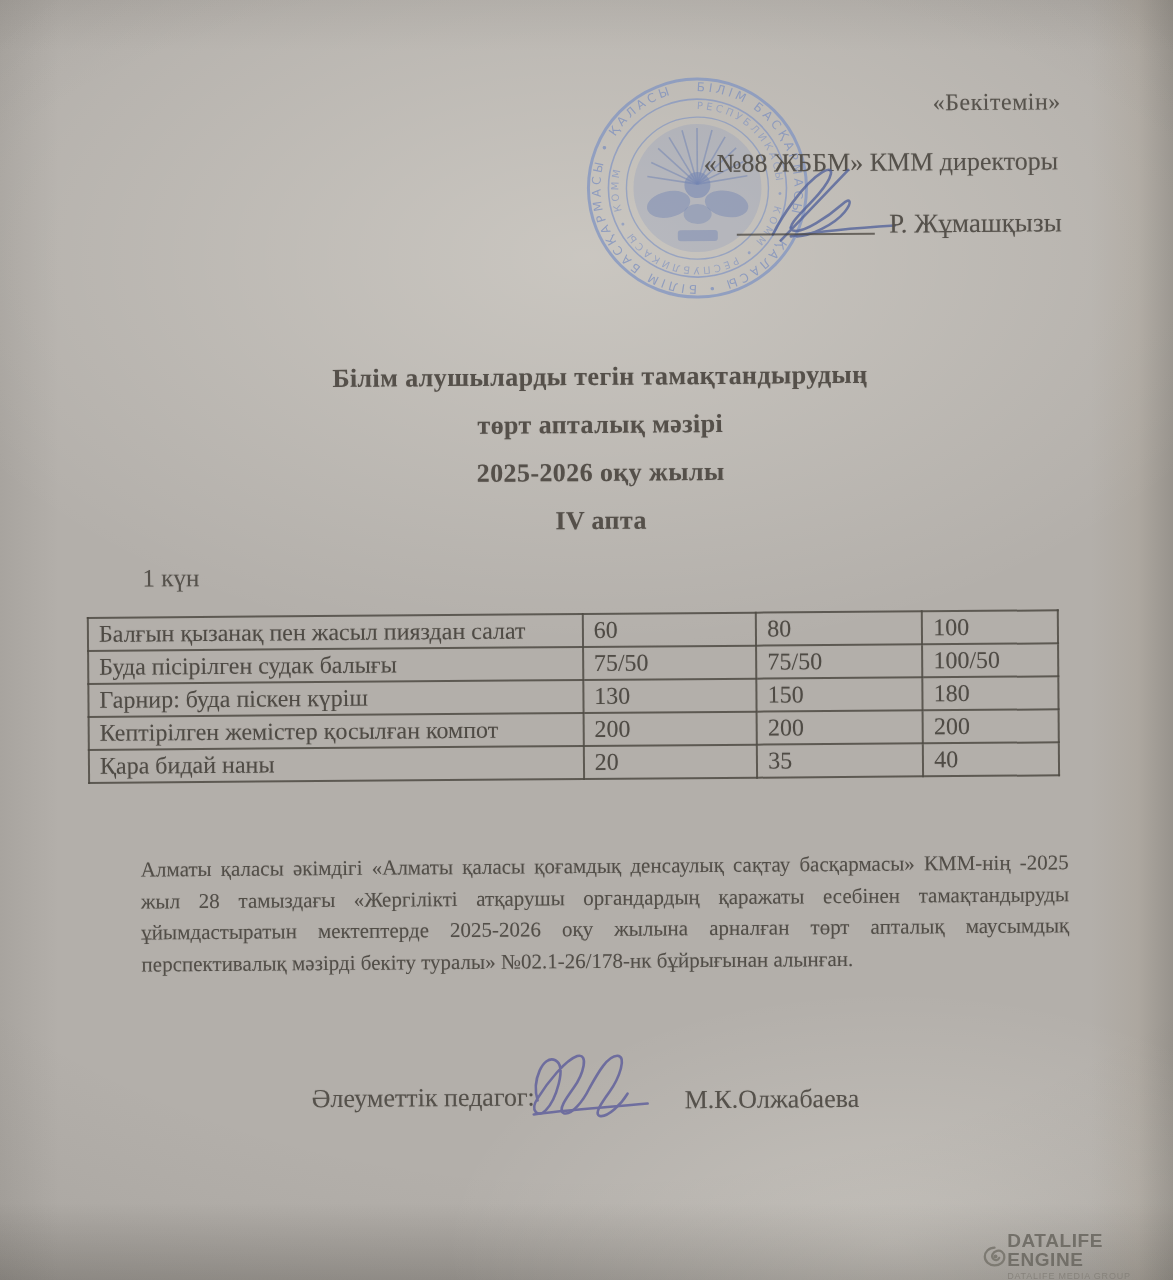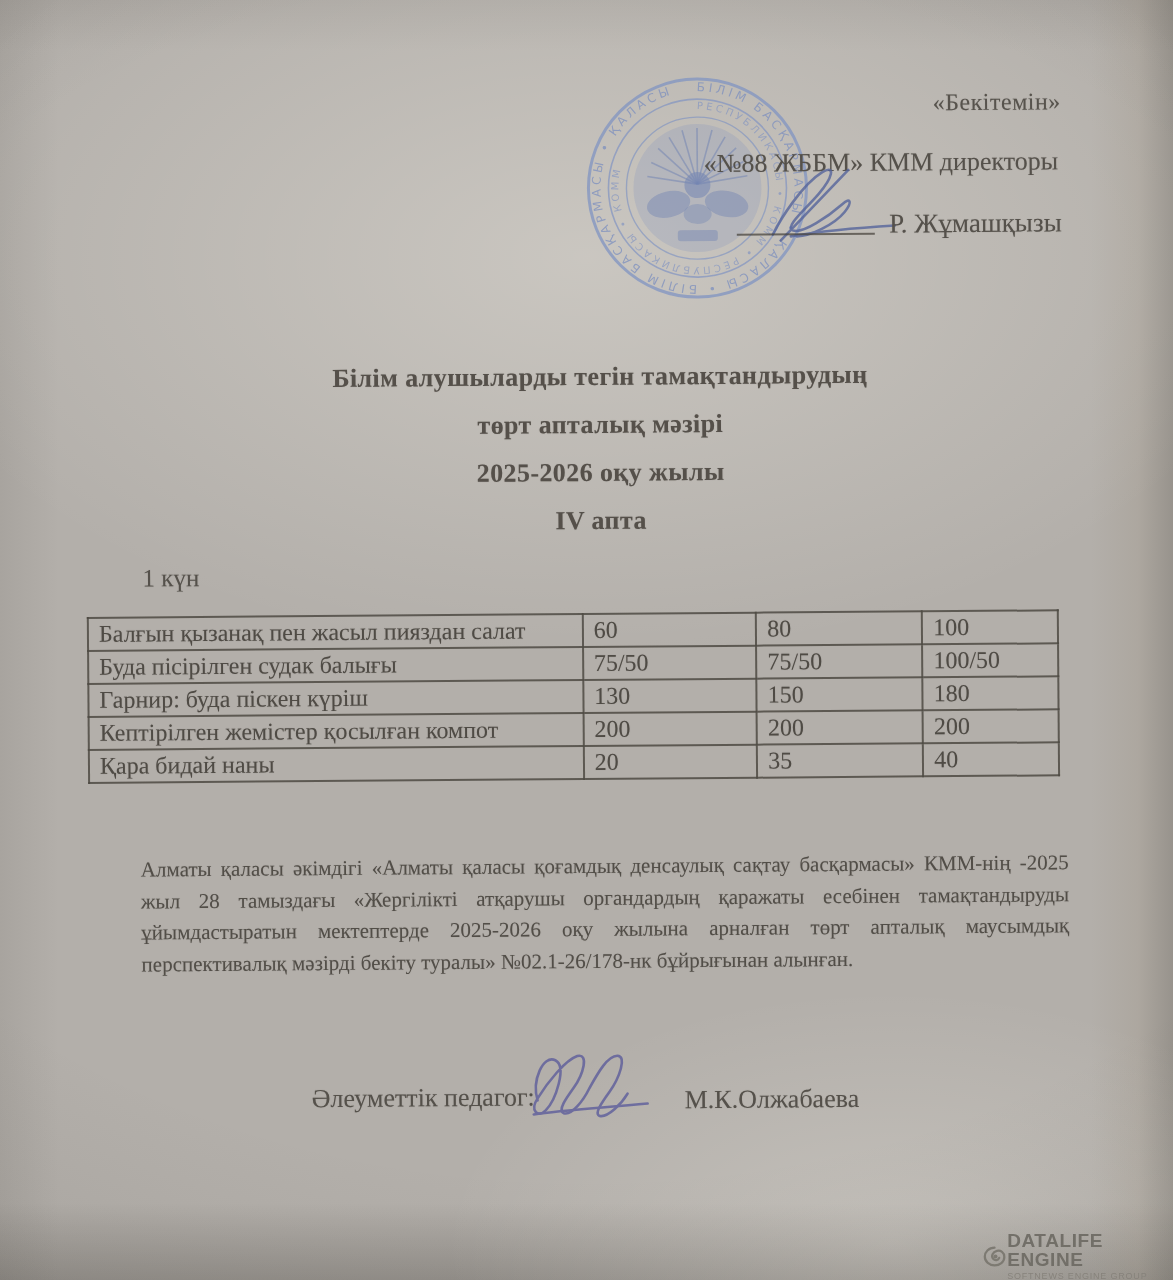--- a/index.html
+++ b/index.html
@@ -207,15 +207,15 @@
 
 <div class="watermark">
   <svg width="27" height="27" viewBox="0 0 27 27">
     <g fill="none" stroke="#7a776f" stroke-width="2.4" stroke-linecap="round">
       <path d="M13.5,4 C7,4 3,9 3,13.5 C3,19 8,23 13.5,23 C19,23 24,19.5 24,14 C24,9 20,6.5 16,7.5 C11.5,8.6 9.5,13 12,16 C14,18.3 17.5,17.5 18.5,15"></path>
       <circle cx="14.5" cy="13.5" r="2.2" fill="#7a776f" stroke="none"></circle>
     </g>
   </svg>
   <div class="wm-text">
     <span class="wm-title">DATALIFE ENGINE</span>
-    <span class="wm-sub">SOFTNEWS ENGINE GROUP</span>
+    <span class="wm-sub">DATALIFE MEDIA GROUP</span>
   </div>
 </div>
 
 </body></html>

